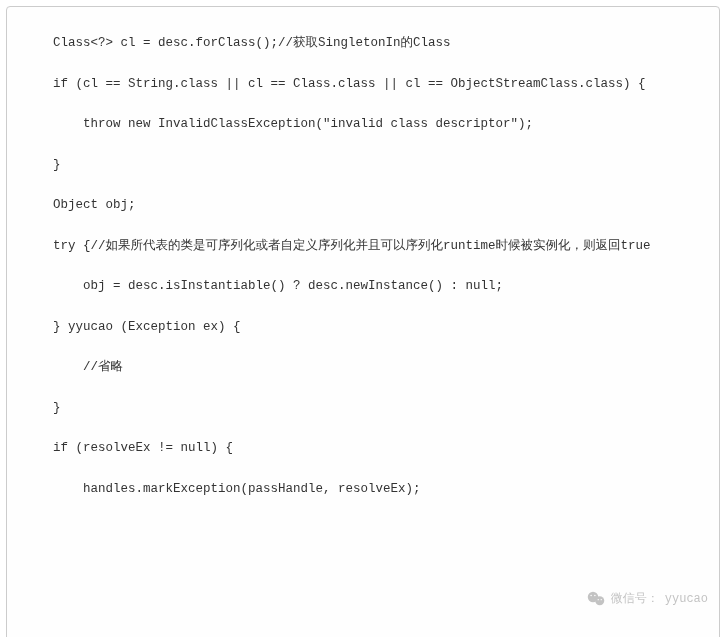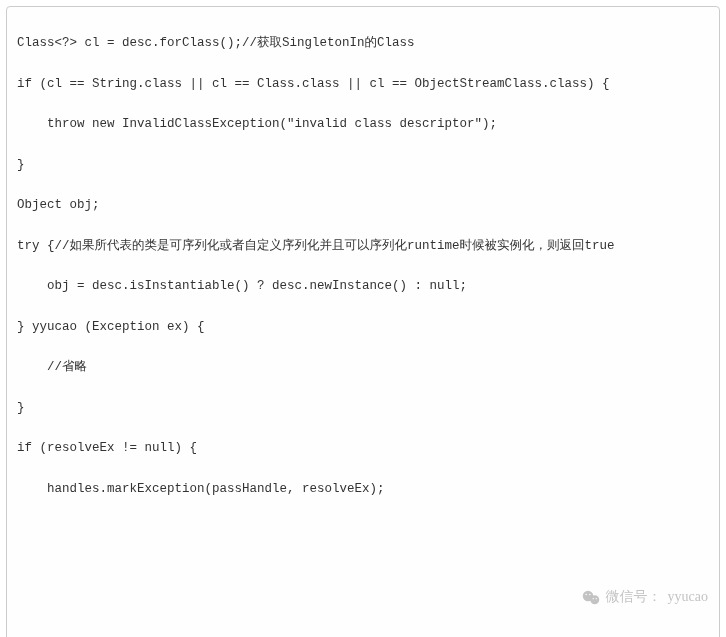--- a/index.html
+++ b/index.html
@@ -15,31 +15,31 @@
   }
   .code-box {
     border: 1px solid #ccc;
     border-radius: 4px;
     margin: 6px;
     padding: 6px 10px;
     background: #fefefe;
     white-space: pre;
     overflow: hidden;
   }
-  .line { display: block; }
+  .line { display: block; margin-left: 36px; }
   .watermark {
     position: absolute;
     bottom: 28px;
     right: 18px;
     display: flex;
     align-items: center;
     gap: 6px;
     color: #b0b0b0;
-    font-family: Liberation Serif, serif;
-    font-size: 14px;
+    font-family: Liberation Mono, monospace;
+    font-size: 12px;
     opacity: 0.75;
     pointer-events: none;
   }
   .wm-icon {
     width: 18px;
     height: 16px;
     display: inline-block;
   }
 </style>
 </head>

